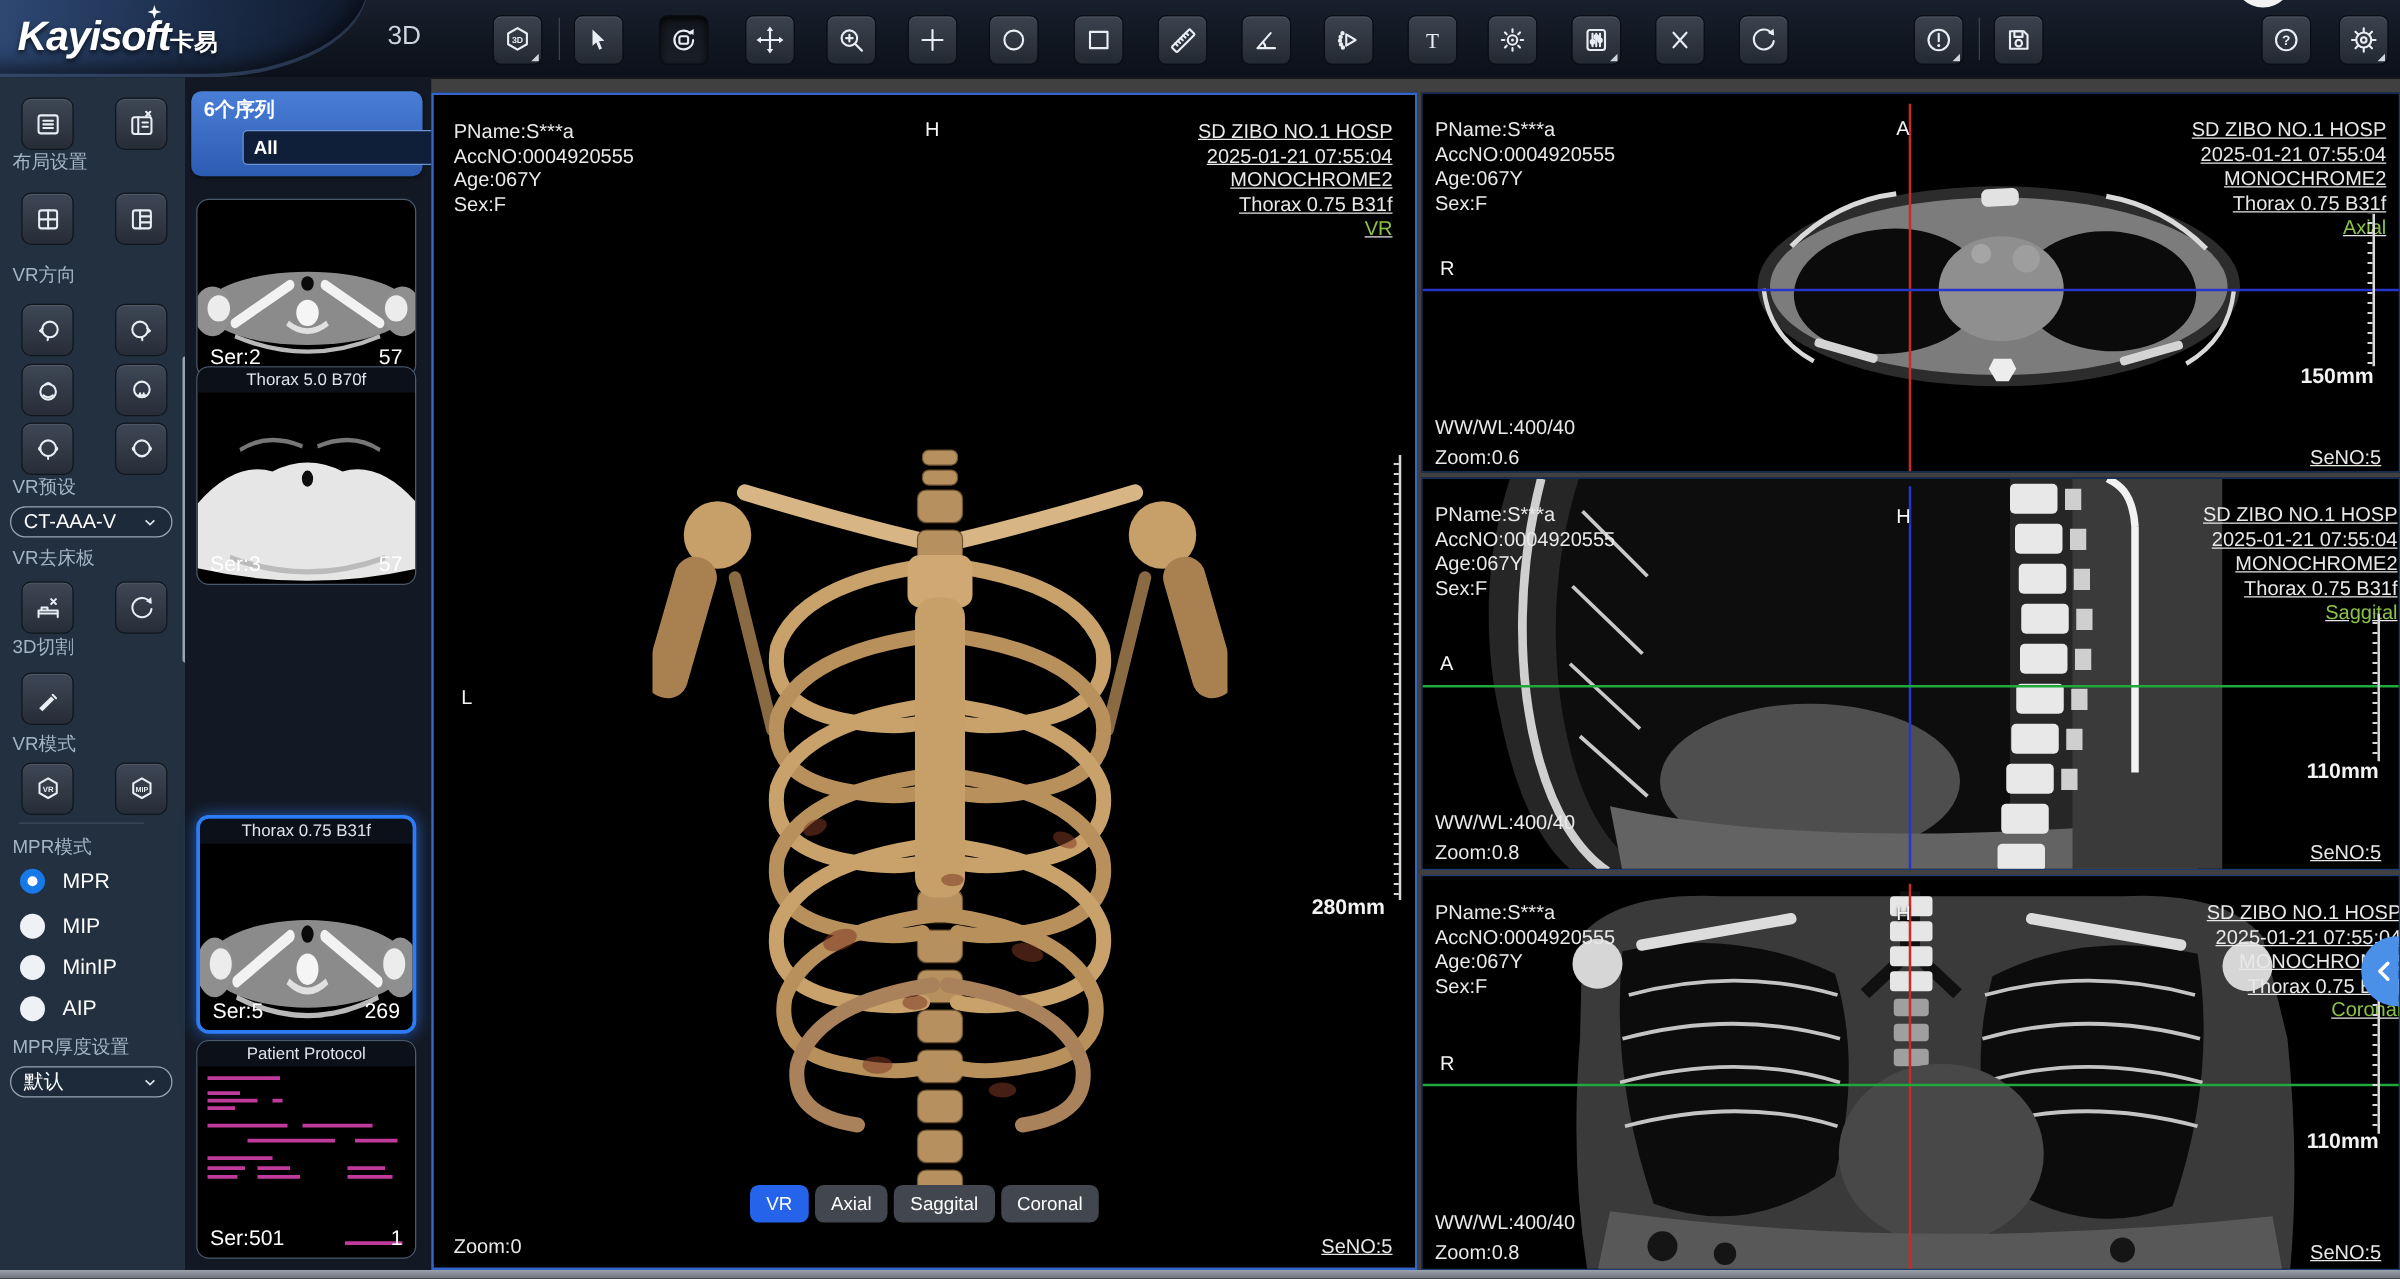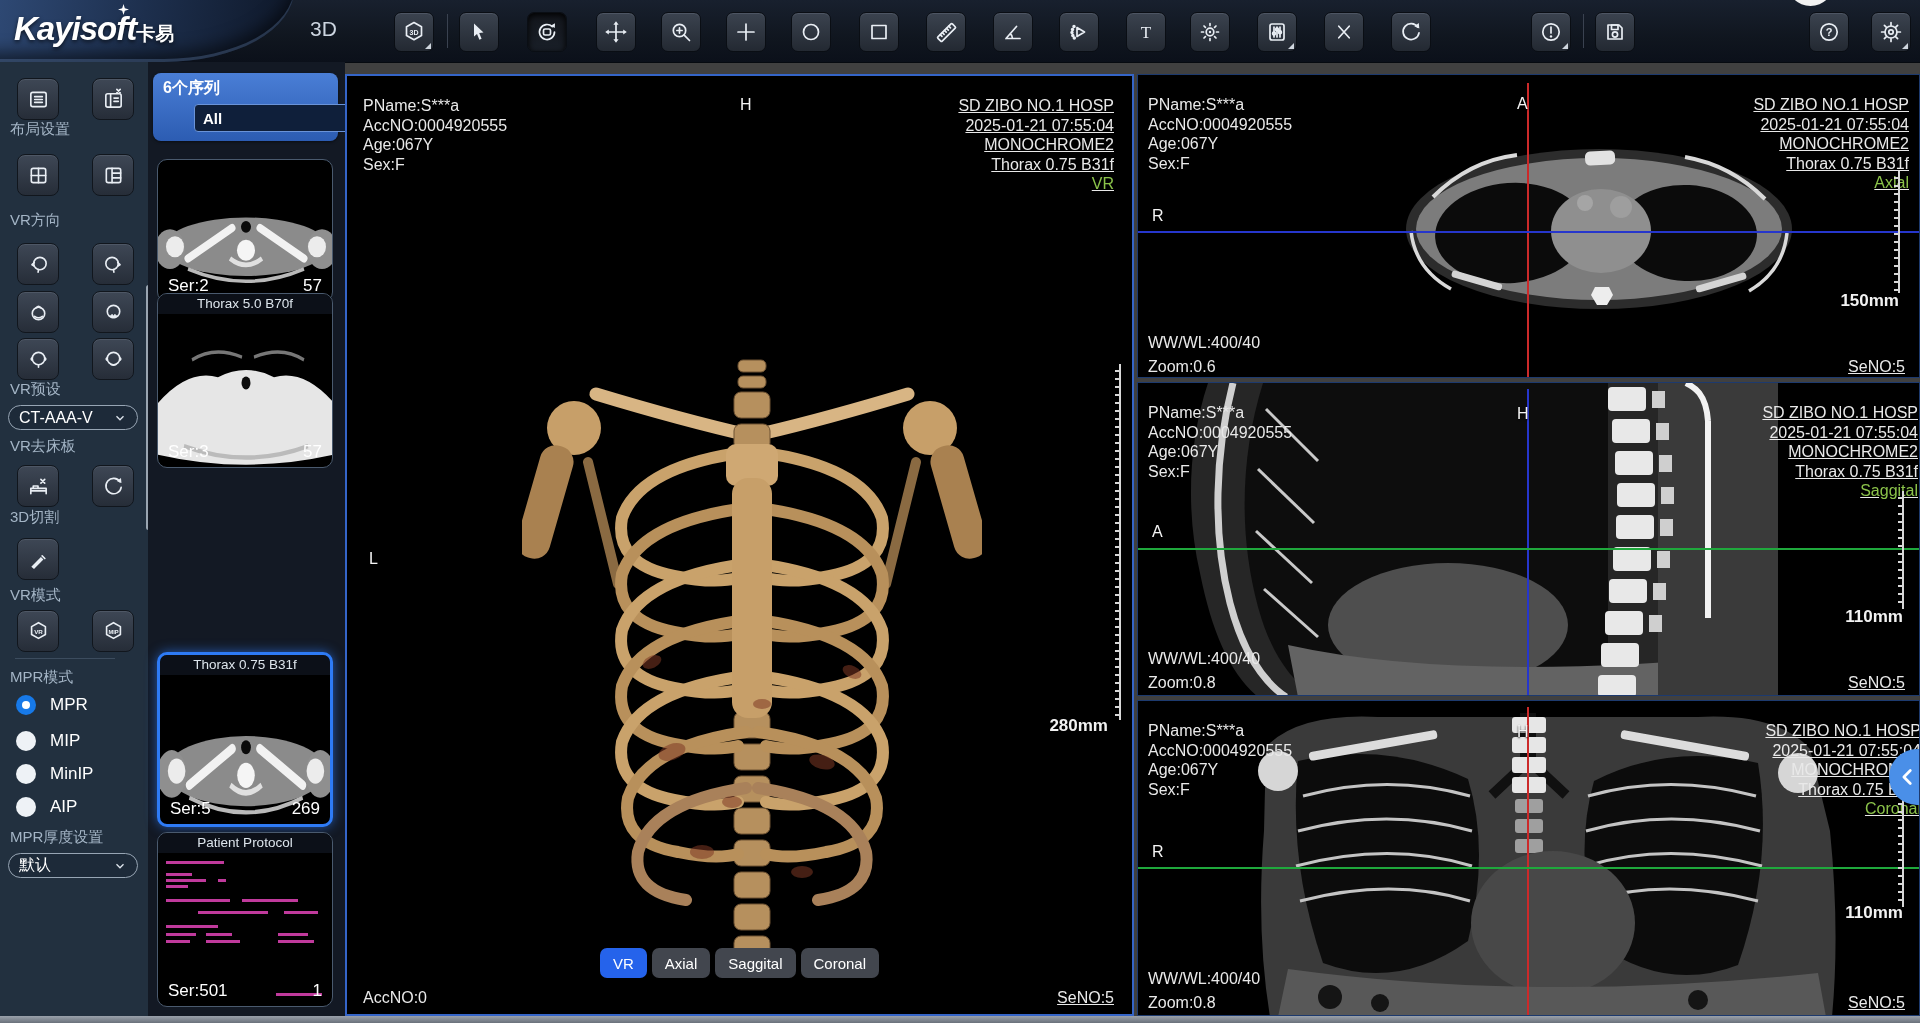--- a/index.html
+++ b/index.html
@@ -529,21 +529,21 @@
     <div class="marker" style="left:22px;top:474px">L</div>
     <div class="ruler" style="left:765px;top:288px;height:356px"></div>
     <div class="mmlabel" style="right:24px;top:640px">280mm</div>
 
     <div id="mode-buttons">
       <div class="vbtn active">VR</div>
       <div class="vbtn">Axial</div>
       <div class="vbtn">Saggital</div>
       <div class="vbtn">Coronal</div>
     </div>
-    <div class="ovl" style="left:16px;top:912px">AccNO:0</div>
+    <div class="ovl" style="left:16px;top:912px">Zoom:0</div>
     <div class="ovl right-al" style="right:18px;top:912px">SeNO:5</div>
   </div>
 
   <div id="view-axial" class="viewport rview">
     <svg style="position:absolute;left:261px;top:66px" width="400" height="172" viewBox="0 0 400 172">
       <ellipse cx="200" cy="88" rx="193" ry="80" fill="#2c2c2c"></ellipse>
       <ellipse cx="200" cy="88" rx="183" ry="71" fill="#7c7c7c"></ellipse>
       <ellipse cx="112" cy="92" rx="76" ry="50" fill="#0b0b0b" transform="rotate(-4 112 92)"></ellipse>
       <ellipse cx="288" cy="92" rx="70" ry="48" fill="#0b0b0b" transform="rotate(3 288 92)"></ellipse>
       <ellipse cx="202" cy="90" rx="50" ry="42" fill="#8f8f8f"></ellipse>

